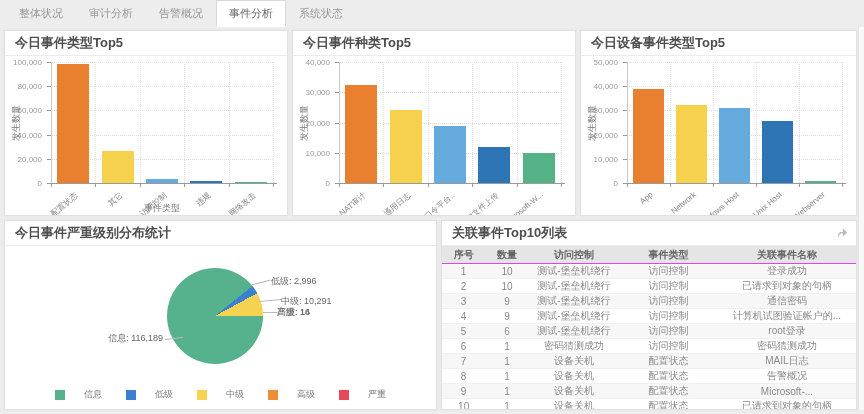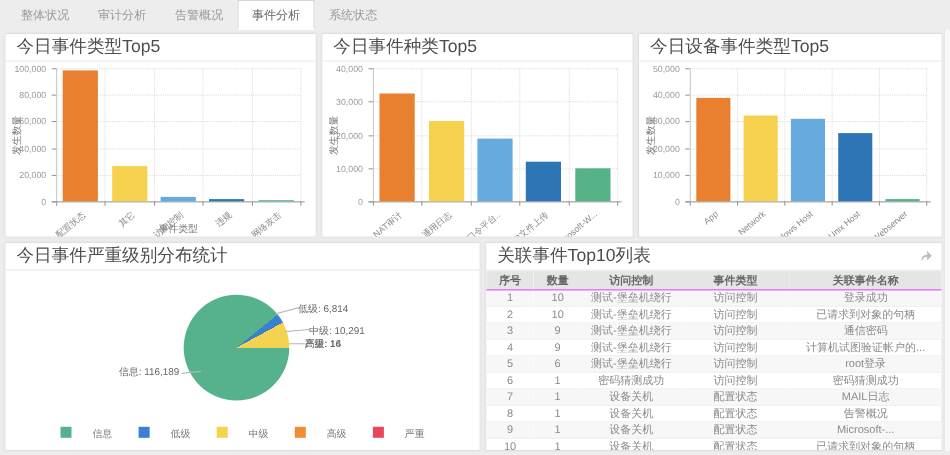--- a/index.html
+++ b/index.html
@@ -9,21 +9,21 @@
   .tabbar{position:absolute;left:0;top:0;width:100%;height:27px;padding-left:6px;box-sizing:border-box}
   .tab{display:inline-block;padding:6px 13px 5px;font-size:11px;color:#9a9a9a;cursor:pointer;vertical-align:top}
   .tab.active{background:#fff;border:1px solid #d8d8d8;border-bottom:1px solid #fff;color:#666;padding:5px 12px 5px}
   
   .panel{position:absolute;background:#fff;border:1px solid #e1e1e1;box-sizing:border-box;box-shadow:0 0 2px rgba(0,0,0,.06)}
   #p1{left:4px;top:30px;width:284px;height:186px}
   #p2{left:292px;top:30px;width:284px;height:186px}
   #p3{left:580px;top:30px;width:277px;height:186px}
   #p4{left:4px;top:220px;width:433px;height:190px}
   #p5{left:441px;top:220px;width:416px;height:190px}
-  .panel-title{height:24px;line-height:24px;padding:0 10px;font-size:16px;font-weight:normal;
+  .panel-title{height:24px;line-height:24px;padding:0 10px;font-size:13px;font-weight:bold;
                color:#4d4d4d;border-bottom:1px solid #ececec;position:relative}
   .panel-body{position:relative;height:calc(100% - 25px);overflow:hidden}
   
   .grid-h{position:absolute;height:0;border-top:1px dotted #ddd}
   .grid-v{position:absolute;width:0;border-left:1px dotted #ddd}
   .axis-x{position:absolute;height:0;border-top:1px solid #9a9a9a}
   .axis-y{position:absolute;width:0;border-left:1px solid #c9c9c9}
   .tickmark-y{position:absolute;height:0;border-top:1px solid #9a9a9a}
   .tickmark-x{position:absolute;width:0;border-left:1px solid #9a9a9a}
   .ytick{position:absolute;font-size:8px;color:#999;text-align:right}
@@ -31,21 +31,21 @@
   .xlab{position:absolute;width:90px;font-size:8px;color:#888;text-align:right;white-space:nowrap;
         transform:rotate(-40deg);transform-origin:100% 0}
   .xtitle{position:absolute;font-size:9px;color:#777;text-align:center}
   .ytitle{position:absolute;font-size:9px;color:#777;white-space:nowrap;
           transform:translate(-50%,-50%) rotate(-90deg)}
   
   .pie-circle{position:absolute;border-radius:50%}
   .pielab{position:absolute;font-size:9px;color:#666;white-space:nowrap}
   .leader{position:absolute;height:0;border-top:1px solid #bbb}
   .pie-legend{position:absolute;left:0;bottom:8px;width:100%;display:flex;justify-content:center;gap:24px}
-  .legend-item{display:flex;align-items:flex-start;gap:19px;cursor:pointer}
+  .legend-item{display:flex;align-items:center;gap:19px;cursor:pointer}
   .legend-swatch{width:10px;height:10px}
   .legend-text{font-size:9px;color:#777}
   
   .tbl{width:100%;border-collapse:collapse;font-size:10px;color:#8a8a8a;table-layout:fixed}
   .tbl th{background:#e5e5e5;color:#666;font-weight:bold;height:17px;padding:0 2px;
           border-bottom:1px solid #d946ef;white-space:nowrap;overflow:hidden}
   .tbl td{height:14px;padding:0 3px;text-align:center;border-bottom:1px solid #f0f0f0;
           white-space:nowrap;overflow:hidden;text-overflow:ellipsis}
   .tbl tr:nth-child(odd) td{background:#f7f7f7}
   .title-icon{position:absolute;right:8px;top:6px;cursor:pointer}
@@ -193,21 +193,21 @@
       <div class="xlab" style="left: 149.5px; top: 134px;">Webserver</div>
       <div class="ytitle" style="left: 11px; top: 66.5px;">发生数量</div>
     </div>
 </div>
 
 <div class="panel" id="p4">
   <div class="panel-title">今日事件严重级别分布统计</div>
   <div class="panel-body pie-body">
       <div class="pie-circle" style="left: 162px; top: 22px; width: 96px; height: 96px; background: conic-gradient(from 90deg, rgb(239, 141, 53) 0deg, rgb(239, 141, 53) 0.0442505deg, rgb(232, 73, 90) 0.0442505deg, rgb(232, 73, 90) 0.0829697deg, rgb(85, 178, 140) 0.0829697deg, rgb(85, 178, 140) 321.422deg, rgb(58, 127, 208) 321.422deg, rgb(58, 127, 208) 331.539deg, rgb(245, 210, 79) 331.539deg, rgb(245, 210, 79) 360deg);"></div>
       <div class="pielab" style="left: 62px; top: 86px; width: 96px; text-align: right;">信息: 116,189</div>
-      <div class="pielab" style="left: 266px; top: 29px; width: auto; text-align: left;">低级: 6,814</div>
+      <div class="pielab" style="left: 266px; top: 29px; width: auto; text-align: left;">低级: 2,996</div>
       <div class="pielab" style="left: 276px; top: 49px; width: auto; text-align: center;">中级: 10,291</div>
       <div class="pielab" style="left: 272px; top: 60px; width: auto; text-align: left;">高级: 16</div>
       <div class="pielab" style="left: 272px; top: 60px; width: auto; text-align: left;">严重: 14</div>
       <div class="leader" style="left: 246px; top: 36px; width: 20px; transform: rotate(-15deg);"></div>
       <div class="leader" style="left: 254px; top: 54px; width: 22px; transform: rotate(-5deg);"></div>
       <div class="leader" style="left: 258px; top: 66px; width: 14px; transform: rotate(0deg);"></div>
       <div class="leader" style="left: 160px; top: 92px; width: 18px; transform: rotate(-6deg);"></div>
       <div class="pie-legend">
         <div class="legend-item">
           <div class="legend-swatch" style="background: rgb(85, 178, 140);"></div>

